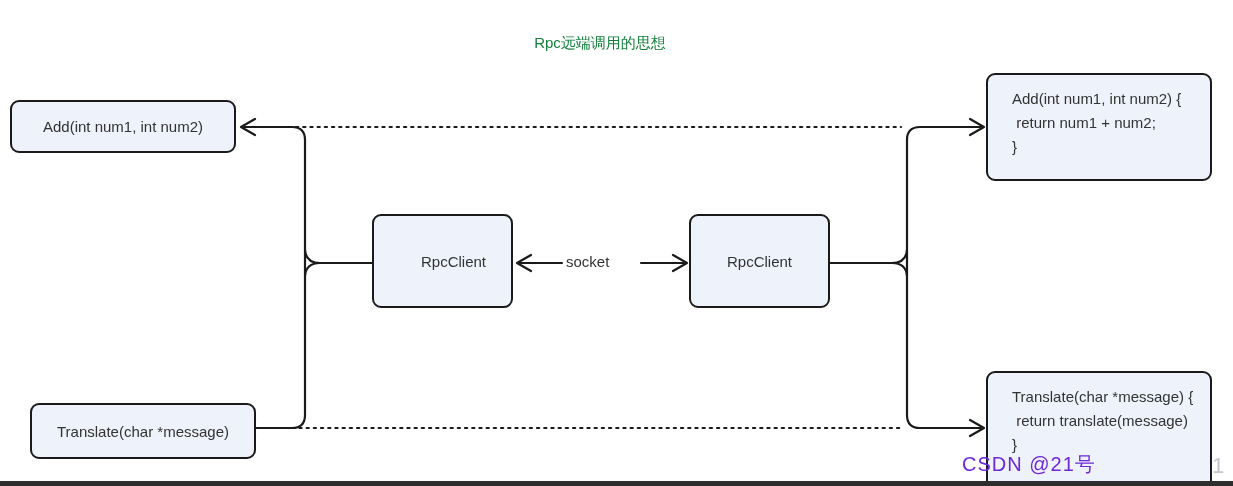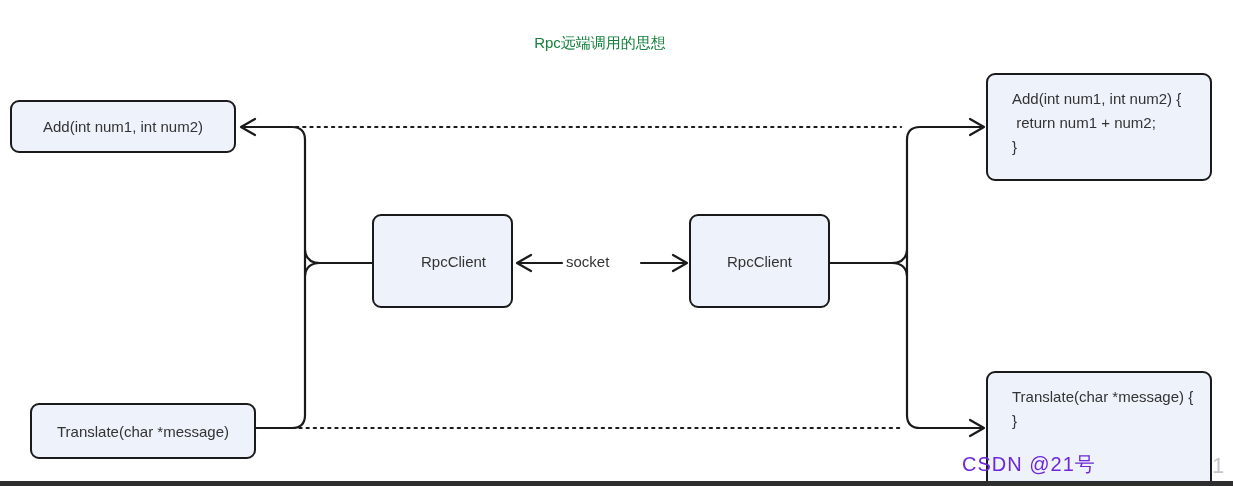--- a/index.html
+++ b/index.html
@@ -136,20 +136,21 @@
 
   <div class="socket-label">socket</div>
 
   <div class="node code" id="box-right-top">
     <span class="code-line">Add(int num1, int num2) {</span>
     <span class="code-line"> return num1 + num2;</span>
     <span class="code-line">}</span>
   </div>
   <div class="node code" id="box-right-bottom">
     <span class="code-line">Translate(char *message) {</span>
+    <span class="code-line"> return translate(message)</span>
     <span class="code-line">}</span>
   </div>
 
   <div class="watermark">CSDN @21号</div>
   <div class="page-number">1</div>
 
   <div class="bottom-bar"></div>
 
 </div>
 

